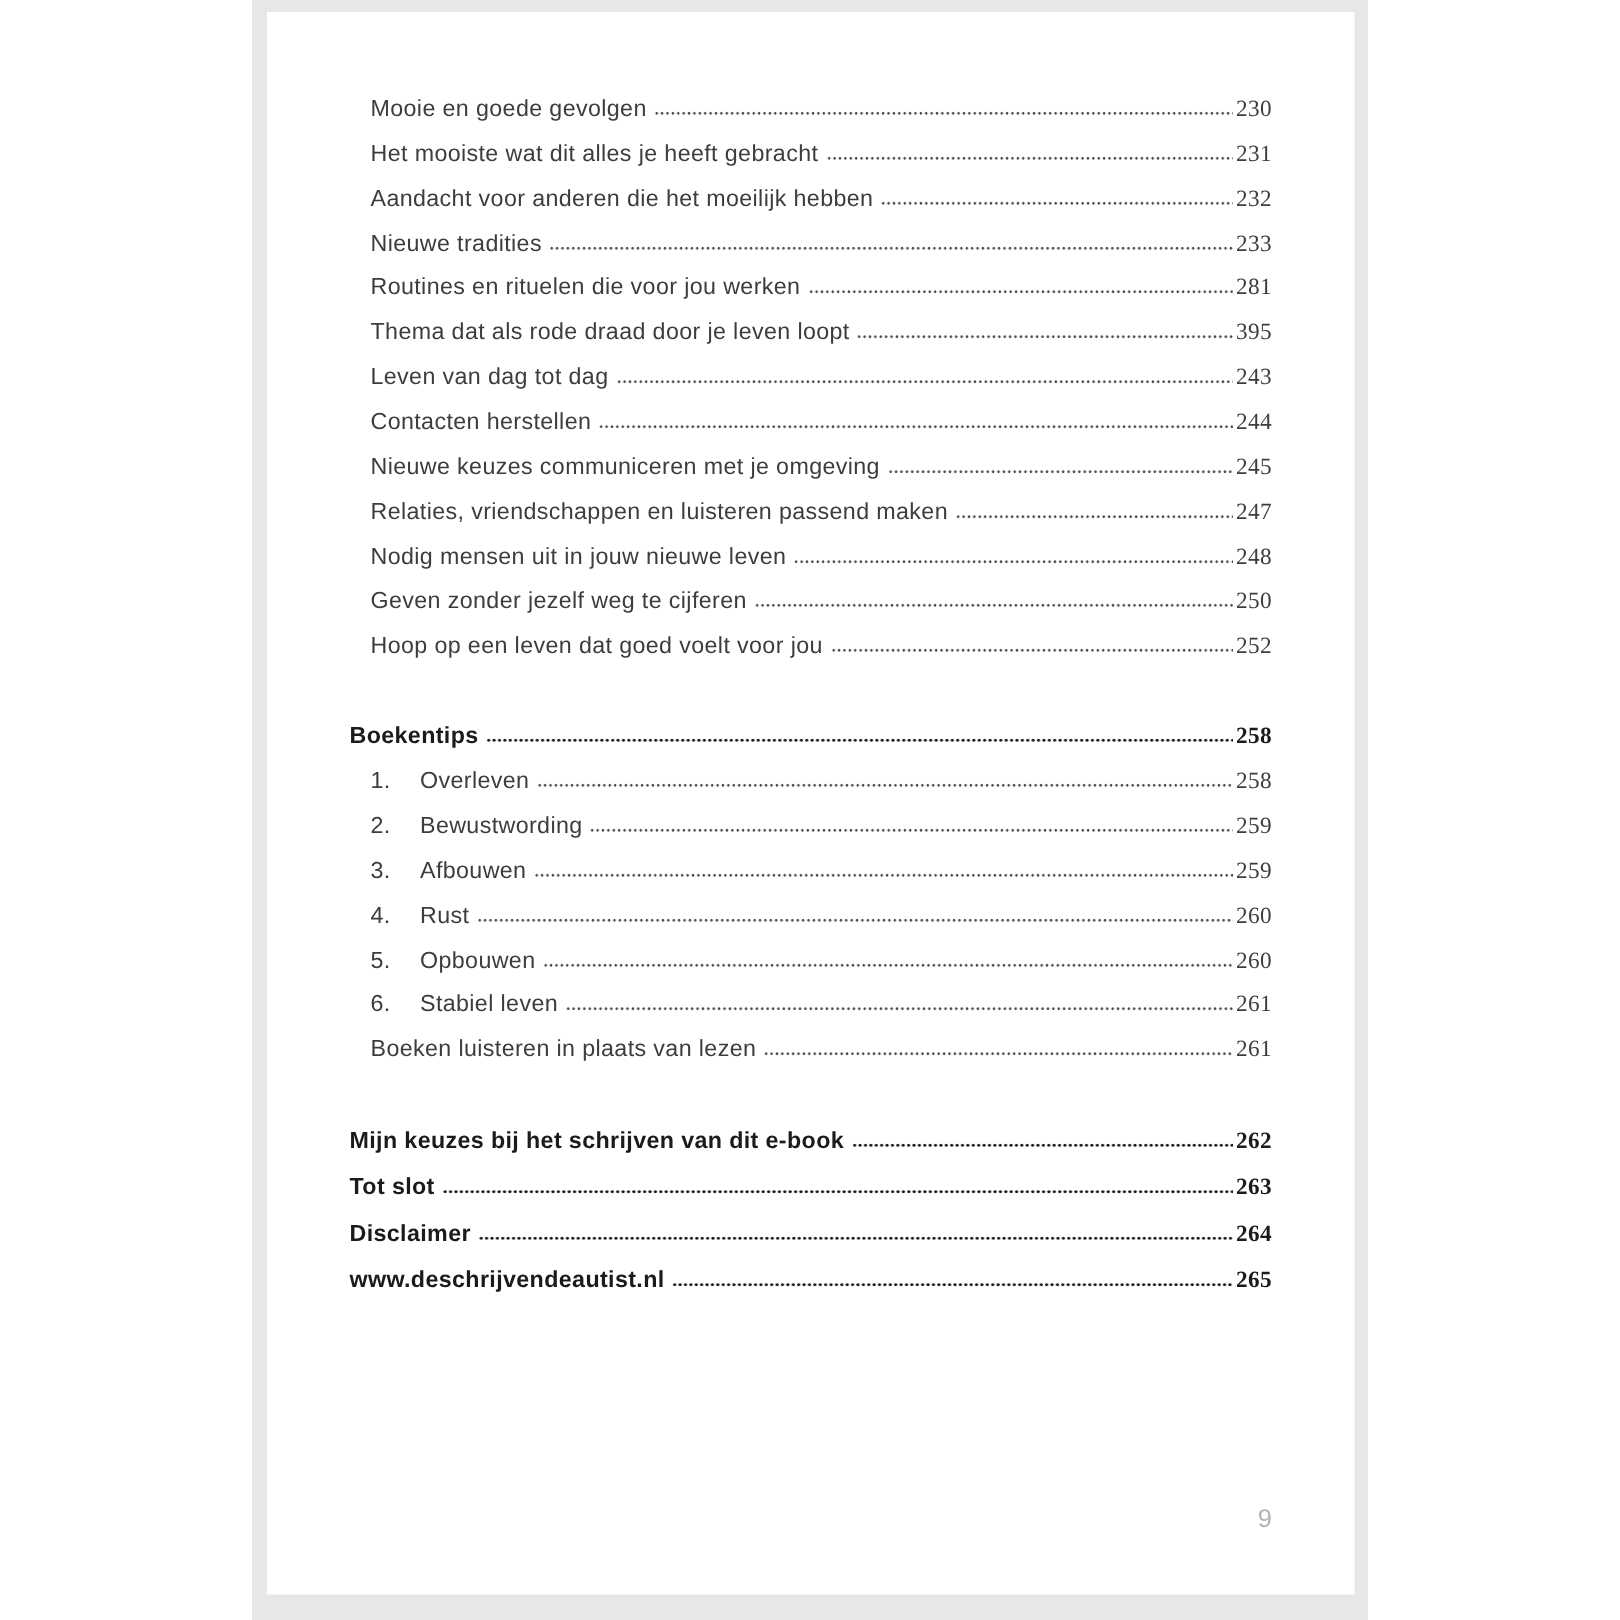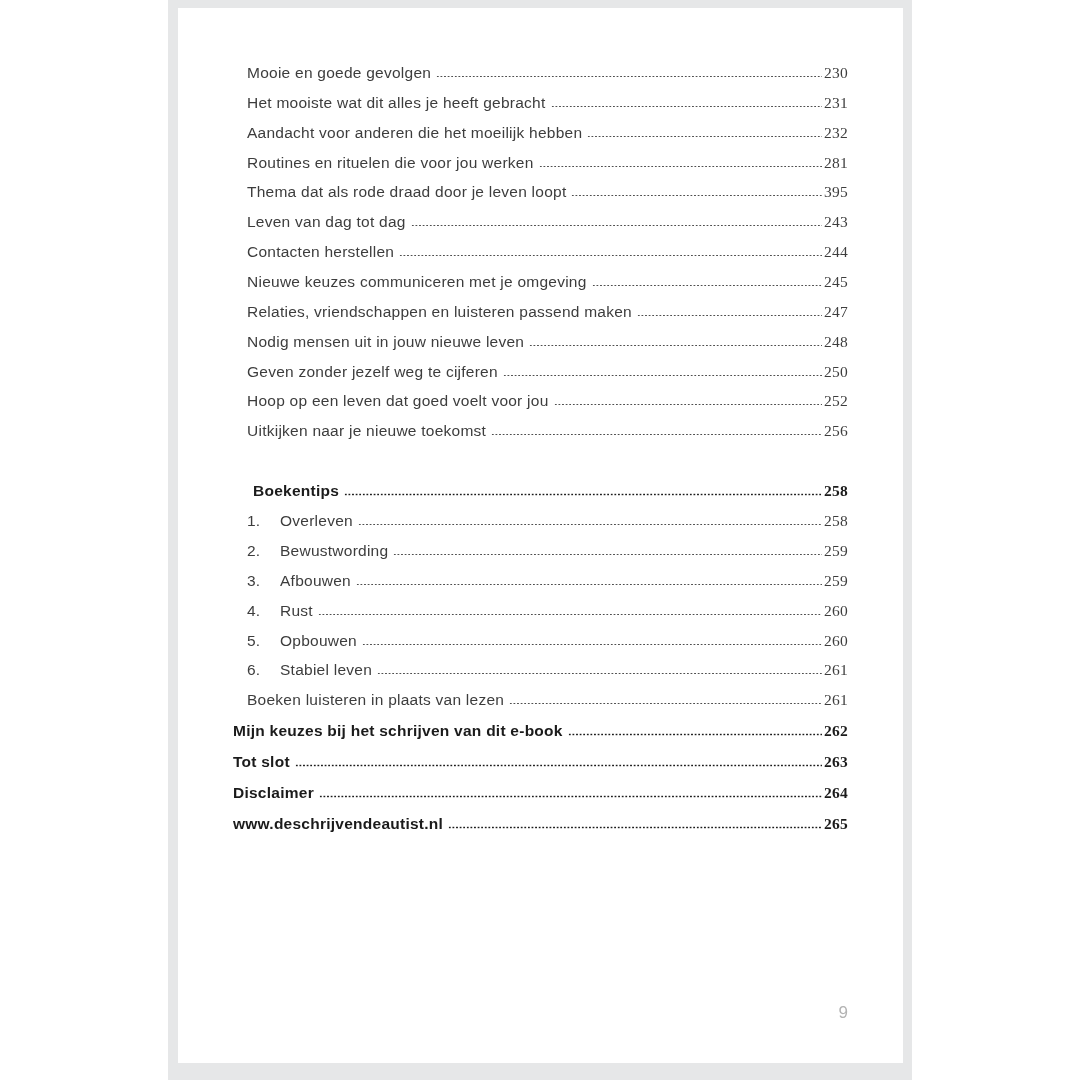--- a/index.html
+++ b/index.html
@@ -50,22 +50,22 @@
   .row.bold {
     font-weight: bold;
     color: #1b1b1b;
     height: 31px;
     line-height: 31px;
   }
   .row.bold .dots {
     background-image: radial-gradient(circle, #1b1b1b 0.9px, transparent 1.15px);
   }
 
-  .chapter-gap { margin-top: 29px; margin-left: 20px; }
-  .closing-gap { }
+  .chapter-gap { margin-top: 29px; }
+  .closing-gap { margin-top: 30px; }
 
   .folio {
     position: absolute;
     right: 55px; bottom: 40px;
     font-size: 17px;
     line-height: 20px;
     color: #b3b3b3;
   }
 </style>
 </head>
@@ -84,20 +84,25 @@
         <span class="label">Het mooiste wat dit alles je heeft gebracht</span>
         <span class="dots"></span>
         <span class="pageno">231</span>
       </div>
       <div class="row indent">
         <span class="label">Aandacht voor anderen die het moeilijk hebben</span>
         <span class="dots"></span>
         <span class="pageno">232</span>
       </div>
       <div class="row indent">
+        <span class="label">Nieuwe tradities</span>
+        <span class="dots"></span>
+        <span class="pageno">233</span>
+      </div>
+      <div class="row indent">
         <span class="label">Routines en rituelen die voor jou werken</span>
         <span class="dots"></span>
         <span class="pageno">281</span>
       </div>
       <div class="row indent">
         <span class="label">Thema dat als rode draad door je leven loopt</span>
         <span class="dots"></span>
         <span class="pageno">395</span>
       </div>
       <div class="row indent">
@@ -127,25 +132,20 @@
       </div>
       <div class="row indent">
         <span class="label">Geven zonder jezelf weg te cijferen</span>
         <span class="dots"></span>
         <span class="pageno">250</span>
       </div>
       <div class="row indent">
         <span class="label">Hoop op een leven dat goed voelt voor jou</span>
         <span class="dots"></span>
         <span class="pageno">252</span>
-      </div>
-      <div class="row indent">
-        <span class="label">Uitkijken naar je nieuwe toekomst</span>
-        <span class="dots"></span>
-        <span class="pageno">256</span>
       </div>
 
       <div class="row bold chapter-gap">
         <span class="label">Boekentips</span>
         <span class="dots"></span>
         <span class="pageno">258</span>
       </div>
 
       <div class="row indent">
         <span class="num">1.</span>

